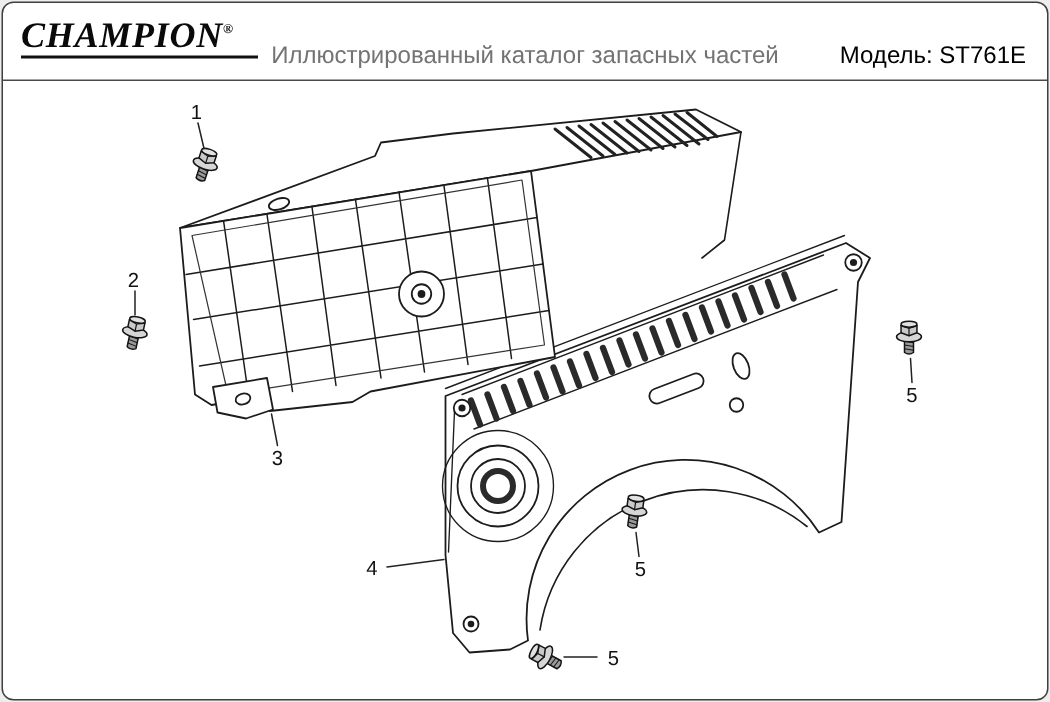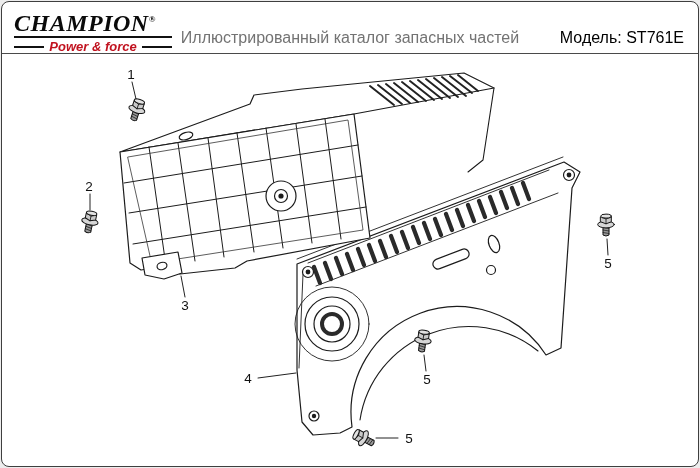--- a/index.html
+++ b/index.html
@@ -131,21 +131,18 @@
       <g>
         <line x1="396" y1="436" x2="374" y2="436" stroke="#222" stroke-width="1"></line>
         <text x="407" y="441">5</text>
       </g>
     </g>
   </svg>
 
   <div class="header">
     <div class="logo">
       <div class="logo-main"><span>CHAMPION</span><sup>®</sup></div>
-      <div class="logo-sub">
-          <span>Power &amp; force</span>
-        </div>
     </div>
     <div class="page-title">Иллюстрированный каталог запасных частей</div>
     <div class="model-label">Модель: ST761E</div>
   </div>
 
 </div>
 
 </body></html>

